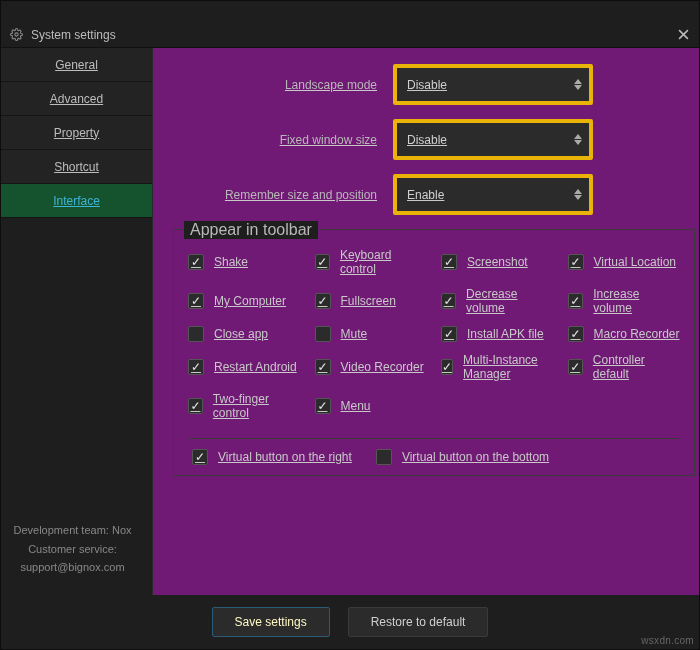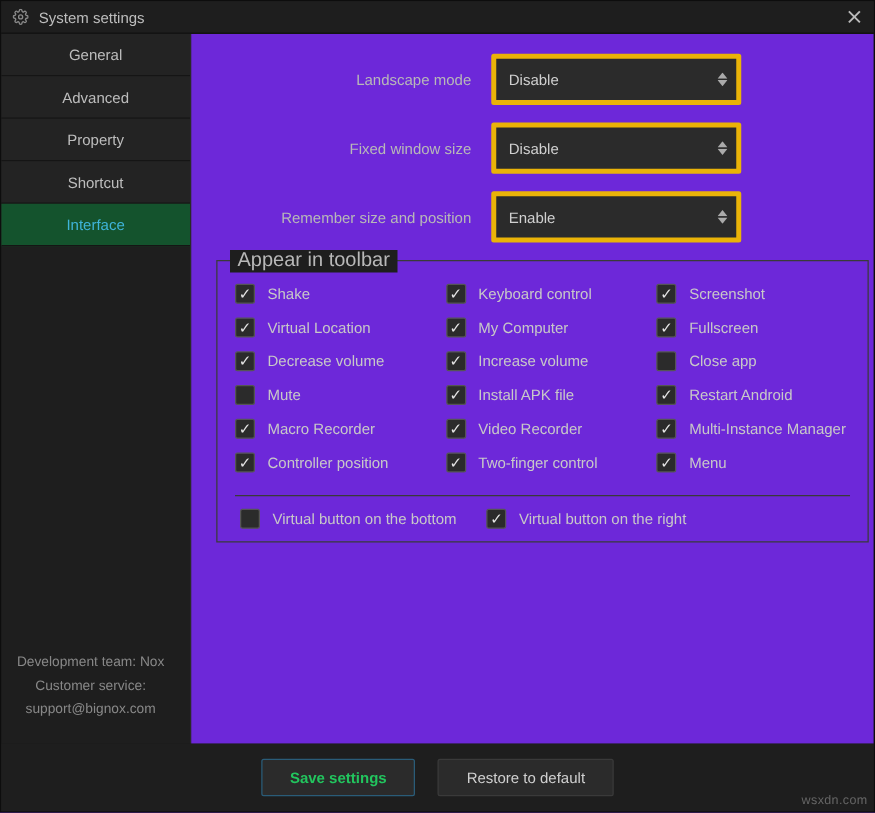--- a/index.html
+++ b/index.html
@@ -20,20 +20,21 @@
   }
   
   .titlebar {
     height: 26px;
     background: #1e1e1e;
     display: flex;
     align-items: center;
     padding: 0 8px;
     border-bottom: 1px solid #111;
     position: relative;
+    margin-top: 21px;
   }
   .titlebar .gear {
     width: 14px; height: 14px;
     margin-right: 8px;
     display: inline-flex;
     align-items: center;
     justify-content: center;
   }
   .titlebar .title { color: #bdbdbd; }
   .titlebar .close {
@@ -61,39 +62,41 @@
   }
   .tab {
     height: 34px;
     display: flex;
     align-items: center;
     justify-content: center;
     color: #bdbdbd;
     border-bottom: 1px solid #151515;
     cursor: pointer;
     background: #232323;
+    text-decoration: underline;
   }
   .tab.active {
     color: #3fb4d9;
     background: #14532d;
   }
   .sidebar-spacer { flex: 1; }
   .sidebar-footer {
     padding: 12px 8px 18px 0;
     font-size: 11px;
     color: #888;
     line-height: 1.7;
     text-align: center;
   }
   
   .main {
     flex: 1;
     padding: 16px 4px 0 20px;
     overflow: auto;
-    background: #6d28d9;
+    background: #701a75;
+    text-decoration: underline;
   }
   .row {
     display: flex;
     align-items: center;
     margin-bottom: 14px;
   }
   .row .label {
     width: 220px;
     text-align: right;
     padding-right: 16px;
@@ -135,21 +138,21 @@
     position: absolute;
     top: -9px;
     left: 10px;
     background: #1e1e1e;
     padding: 0 6px;
     color: #b8b8b8;
     font-size: 16px;
   }
   .grid {
     display: grid;
-    grid-template-columns: 1fr 1fr 1fr;
+    grid-template-columns: 1fr 1fr 1fr 1fr;
     column-gap: 14px;
     row-gap: 11px;
     padding: 6px 0 8px 0;
   }
   .chk {
     display: flex;
     align-items: center;
     gap: 10px;
     cursor: pointer;
   }
@@ -193,22 +196,21 @@
     border: 1px solid #3a3a3a;
     color: #d0d0d0;
     border-radius: 2px;
     cursor: pointer;
     display: flex;
     align-items: center;
     justify-content: center;
   }
   .btn.primary {
     border-color: #2a5c78;
-    color: #22c55e;
-    font-weight: bold;
+    color: #fef9c3;
   }
   .watermark {
     position: absolute;
     right: 6px; bottom: 4px;
     font-size: 10px;
     color: #666;
     letter-spacing: .3px;
   }
 </style>
 </head>
@@ -347,55 +349,55 @@
             <div class="chk">
               <span class="box"></span>
               <span class="txt">Mute</span>
             </div>
             <div class="chk">
               <span class="box checked"></span>
               <span class="txt">Install APK file</span>
             </div>
             <div class="chk">
               <span class="box checked"></span>
+              <span class="txt">Macro Recorder</span>
+            </div>
+            <div class="chk">
+              <span class="box checked"></span>
               <span class="txt">Restart Android</span>
             </div>
             <div class="chk">
               <span class="box checked"></span>
-              <span class="txt">Macro Recorder</span>
-            </div>
-            <div class="chk">
-              <span class="box checked"></span>
               <span class="txt">Video Recorder</span>
             </div>
             <div class="chk">
               <span class="box checked"></span>
               <span class="txt">Multi-Instance Manager</span>
             </div>
             <div class="chk">
               <span class="box checked"></span>
-              <span class="txt">Controller position</span>
+              <span class="txt">Controller default</span>
             </div>
             <div class="chk">
               <span class="box checked"></span>
               <span class="txt">Two-finger control</span>
             </div>
             <div class="chk">
               <span class="box checked"></span>
               <span class="txt">Menu</span>
             </div>
           </div>
         <div class="bottomrow">
           <div class="chk">
+            <span class="box checked"></span>
+            <span class="txt">Virtual button on the right</span>
+          </div>
+          <div class="chk">
             <span class="box"></span>
             <span class="txt">Virtual button on the bottom</span>
-          </div>
-          <div class="chk">
-            <span class="box checked"></span>
-            <span class="txt">Virtual button on the right</span>
           </div>
         </div>
       </div>
 
     </div>
   </div>
 
   <div class="footer">
     <div class="btn primary">
       <span>Save settings</span>

